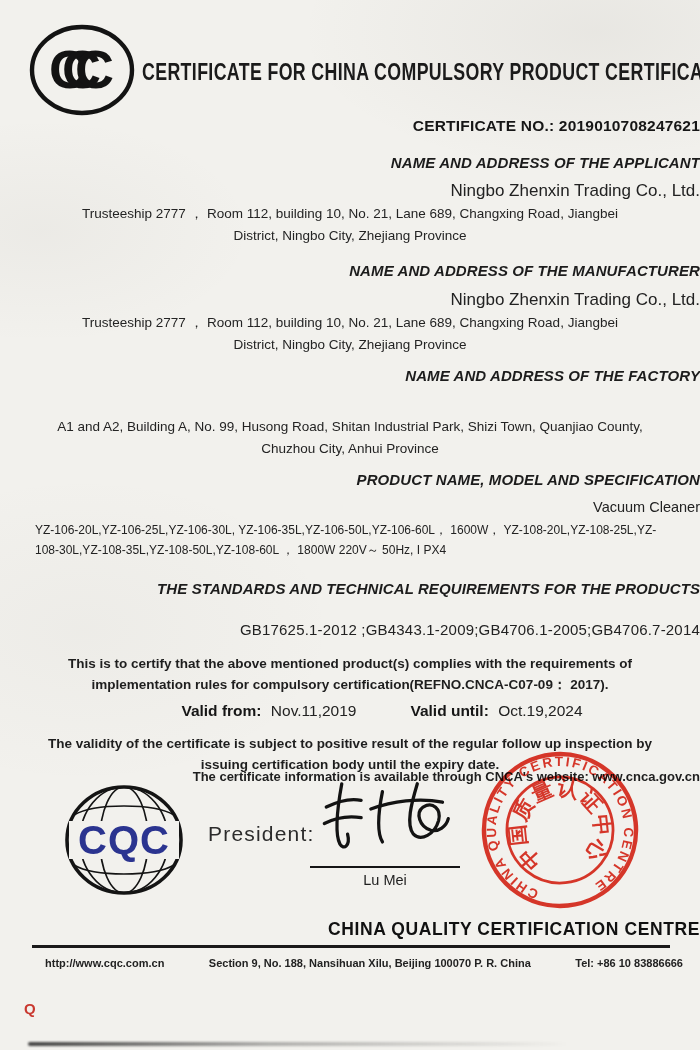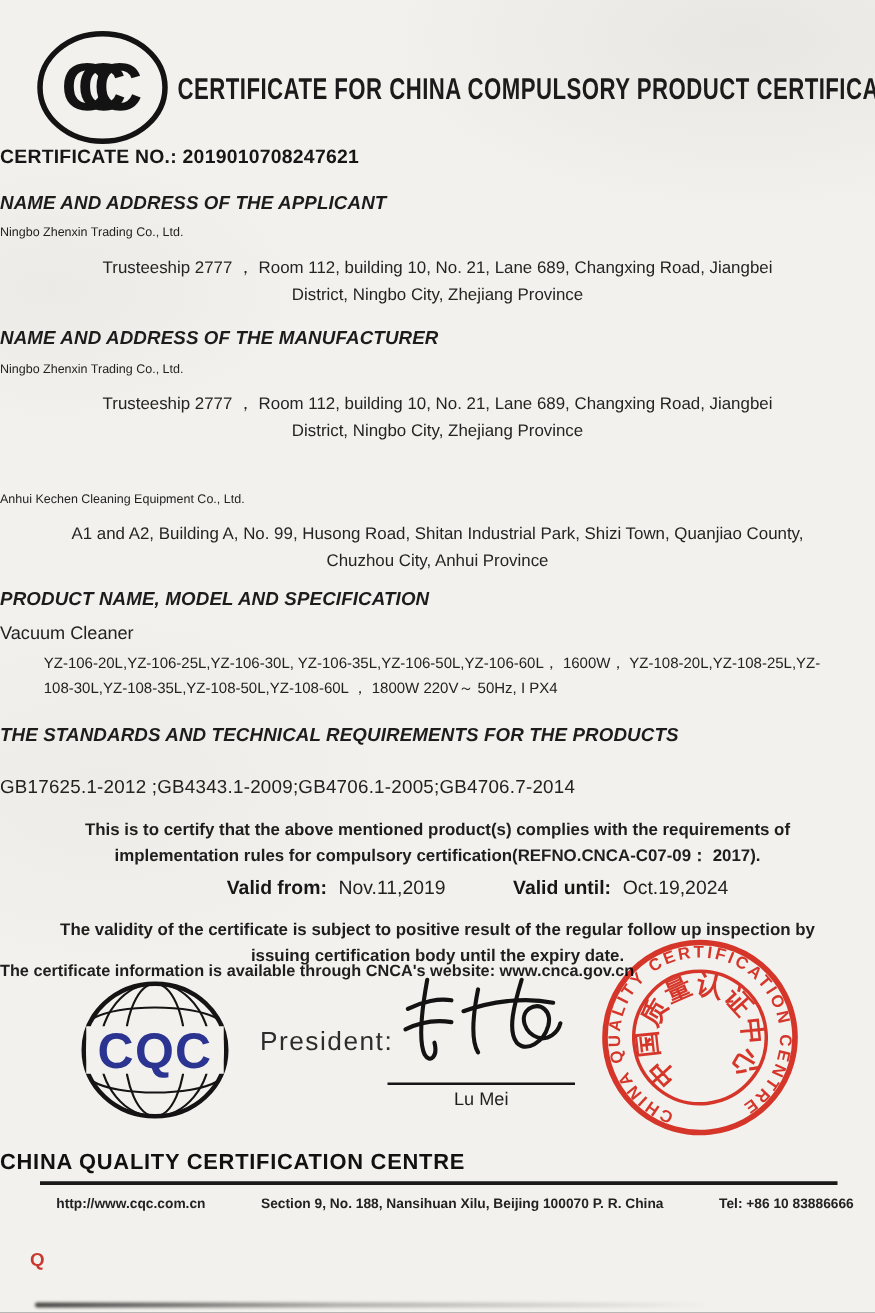--- a/index.html
+++ b/index.html
@@ -7,23 +7,23 @@
     position:relative;width:700px;height:1050px;margin:0 auto;overflow:hidden;
     background:
       radial-gradient(420px 200px at 85% 3%, rgba(115,110,100,.08), transparent 70%),
       radial-gradient(300px 160px at 6% 22%, rgba(115,110,100,.05), transparent 70%),
       radial-gradient(360px 220px at 12% 60%, rgba(115,110,100,.04), transparent 70%),
       #f2f1ed;
     font-family:"Liberation Sans", sans-serif;
     color:#222;
   }
   .abs{position:absolute;}
-  .ctr{left:0;width:700px;text-align:left;}
+  .ctr{left:0;width:700px;text-align:right;}
   .h{font-weight:bold;font-size:15px;letter-spacing:.1px;color:#1c1c1c;font-style:italic;}
-  .nm{font-size:10px;color:#222;}
+  .nm{font-size:17px;color:#222;}
   .addr{font-size:13.5px;line-height:1.62;text-align:center;color:#242424;}
   .bnote{font-weight:bold;font-size:13.5px;line-height:1.58;text-align:center;color:#1e1e1e;}
 
   #ccc-svg{left:28px;top:24px;width:108px;height:92px;}
   #t-title{left:142px;top:58px;white-space:nowrap;font-size:24px;font-weight:bold;
            transform:scaleX(.74);transform-origin:left center;letter-spacing:.5px;color:#1b1b1b;}
   #t-certno{top:117px;font-weight:bold;font-size:15.5px;letter-spacing:.2px;color:#161616;}
 
   #s1h{top:154px;} #s1n{top:181px;} #s1a{top:203px;left:58px;width:584px;}
   #s2h{top:262px;} #s2n{top:290px;} #s2a{top:312px;left:58px;width:584px;}
@@ -74,21 +74,21 @@
   </div>
 
   <div id="s1h" class="abs ctr h">NAME AND ADDRESS OF THE APPLICANT</div>
   <div id="s1n" class="abs ctr nm">Ningbo Zhenxin Trading Co., Ltd.</div>
   <div id="s1a" class="abs addr">Trusteeship 2777 ， Room 112, building 10, No. 21, Lane 689, Changxing Road, Jiangbei District, Ningbo City, Zhejiang Province</div>
 
   <div id="s2h" class="abs ctr h">NAME AND ADDRESS OF THE MANUFACTURER</div>
   <div id="s2n" class="abs ctr nm">Ningbo Zhenxin Trading Co., Ltd.</div>
   <div id="s2a" class="abs addr">Trusteeship 2777 ， Room 112, building 10, No. 21, Lane 689, Changxing Road, Jiangbei District, Ningbo City, Zhejiang Province</div>
 
-  <div id="s3n" class="abs ctr nm">Anhui Kechen Cleaning Equipment Co., Ltd.</div>
+  <div id="s3h" class="abs ctr h">NAME AND ADDRESS OF THE FACTORY</div>
   <div id="s3a" class="abs addr">A1 and A2, Building A, No. 99, Husong Road, Shitan Industrial Park, Shizi Town, Quanjiao County, Chuzhou City, Anhui Province</div>
 
   <div id="s4h" class="abs ctr h">PRODUCT NAME, MODEL AND SPECIFICATION</div>
   <div id="s4n" class="abs ctr nm">Vacuum Cleaner</div>
   <div id="s4m" class="abs">YZ-106-20L,YZ-106-25L,YZ-106-30L, YZ-106-35L,YZ-106-50L,YZ-106-60L， 1600W， YZ-108-20L,YZ-108-25L,YZ-108-30L,YZ-108-35L,YZ-108-50L,YZ-108-60L ， 1800W 220V～ 50Hz, I PX4</div>
 
   <div id="s5h" class="abs ctr h">THE STANDARDS AND TECHNICAL REQUIREMENTS FOR THE PRODUCTS</div>
   <div id="s5v" class="abs ctr nm">GB17625.1-2012  ;GB4343.1-2009;GB4706.1-2005;GB4706.7-2014</div>
 
   <div id="p-certify" class="abs bnote">This is to certify that the above mentioned product(s) complies with the requirements of implementation rules for compulsory certification(REFNO.CNCA-C07-09： 2017).</div>

